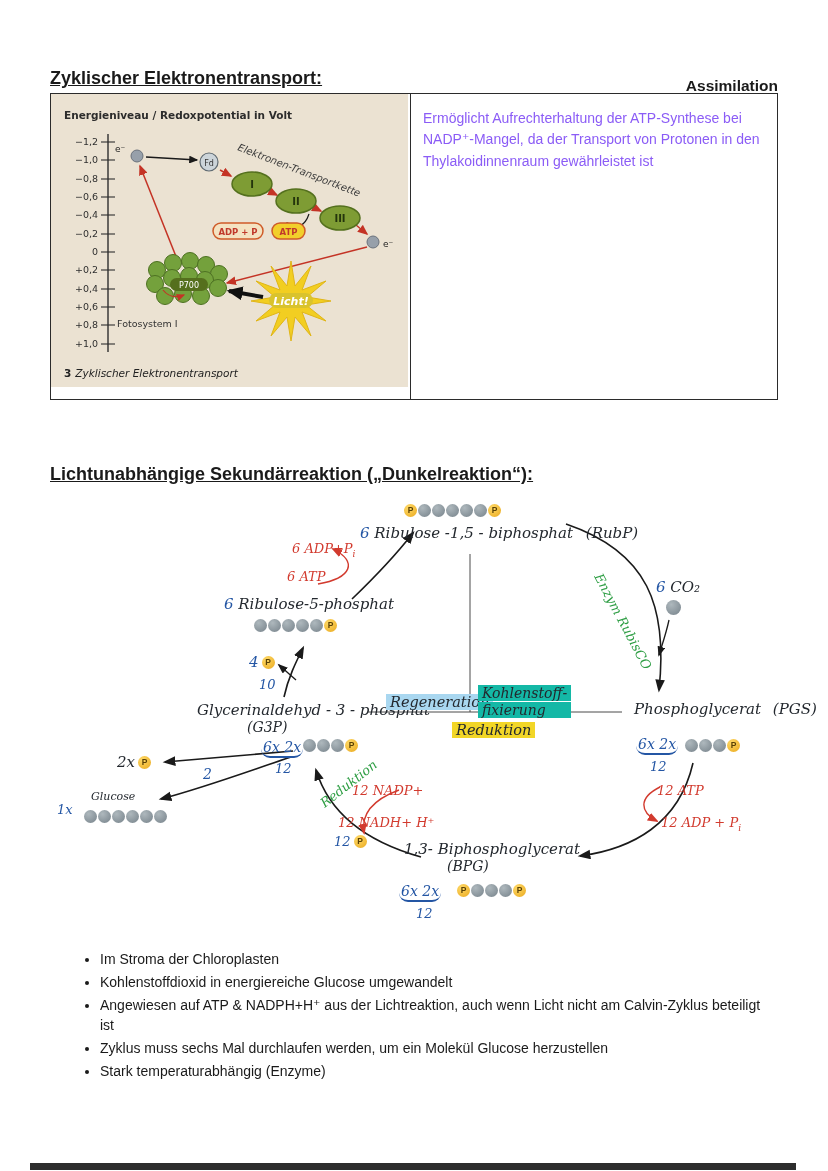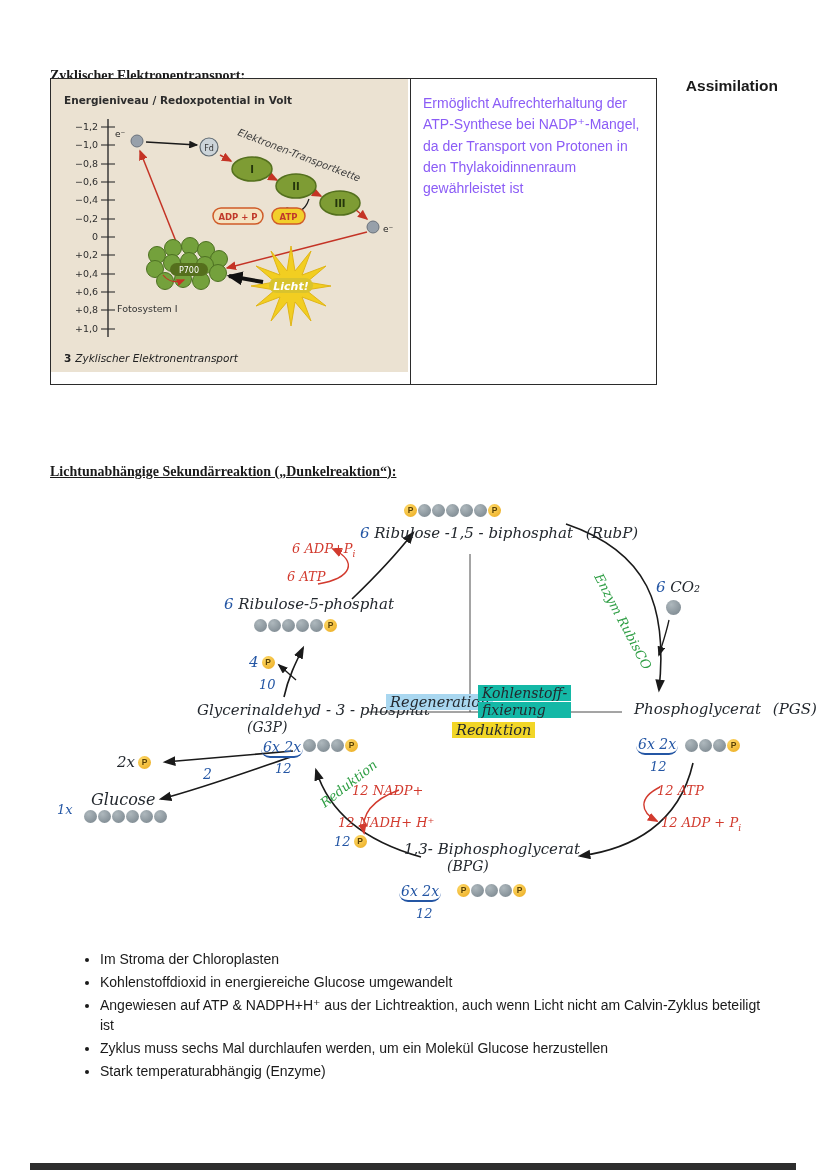--- a/index.html
+++ b/index.html
@@ -4,23 +4,23 @@
 <style>
   * { margin:0; padding:0; box-sizing:border-box; }
   html,body { background:#ffffff; }
   .page {
     position:relative; width:828px; height:1171px; margin:0 auto;
     background:#ffffff; overflow:hidden;
     font-family:"Liberation Sans","DejaVu Sans",sans-serif; color:#1a1a1a;
   }
   .abs { position:absolute; }
   .doc-title { font-size:15.5px; font-weight:bold;margin-top:32px; }
-  .sec-head { font-size:14px; font-weight:bold; text-decoration:underline;font-family:Liberation Serif, serif; }
+  .sec-head { font-size:18px; font-weight:bold; text-decoration:underline; }
   .infobox {
-    position:absolute; left:50px; top:78px; width:607px; height:307px;
+    position:absolute; left:50px; top:93px; width:728px; height:307px;
     border:1.6px solid #2b2b2b; display:flex;
   }
   .cell-fig { width:360px; border-right:1.6px solid #2b2b2b; background:#fff; }
   .cell-text { flex:1; padding:14px 12px 0 12px; font-size:14px; line-height:1.52; color:#8b5cf6; }
   .fig-svg { display:block; font-family:"DejaVu Sans",sans-serif; }
 
   
   .overlay { position:absolute; left:0; top:0; width:828px; height:1171px; pointer-events:none; }
   .cyc {
     position:absolute; white-space:nowrap;
@@ -328,21 +328,21 @@
     </div>
 
     <div class="cyc blue" style="left:261px; top:739px; font-size:14px;"><span class="brace">6x 2x</span></div>
     <div class="cyc blue sm" style="left:275px; top:761px;">12</div>
 
     <div class="cyc inlineflex" style="left:117px; top:753px;justify-content:space-between;">
       <span>2x</span>
       <span class="bead p">P</span>
     </div>
     <div class="cyc blue" style="left:203px; top:766px; font-size:14px;">2</div>
-    <div class="cyc" style="left:91px; top:790px; font-size:16px;">Glucose</div>
+    <div class="cyc" style="left:91px; top:790px; font-size:11px;">Glucose</div>
     <div class="cyc blue sm" style="left:57px; top:802px;">1x</div>
   </div>
 
   <ul class="bullets">
     <li>Im Stroma der Chloroplasten</li>
     <li>Kohlenstoffdioxid in energiereiche Glucose umgewandelt</li>
     <li>Angewiesen auf ATP &amp; NADPH+H⁺ aus der Lichtreaktion, auch wenn Licht nicht am Calvin-Zyklus beteiligt ist</li>
     <li>Zyklus muss sechs Mal durchlaufen werden, um ein Molekül Glucose herzustellen</li>
     <li>Stark temperaturabhängig (Enzyme)</li>
   </ul>

